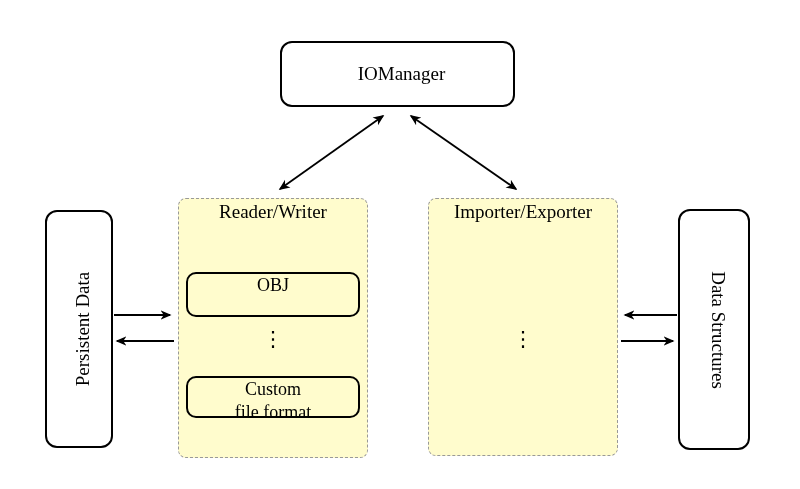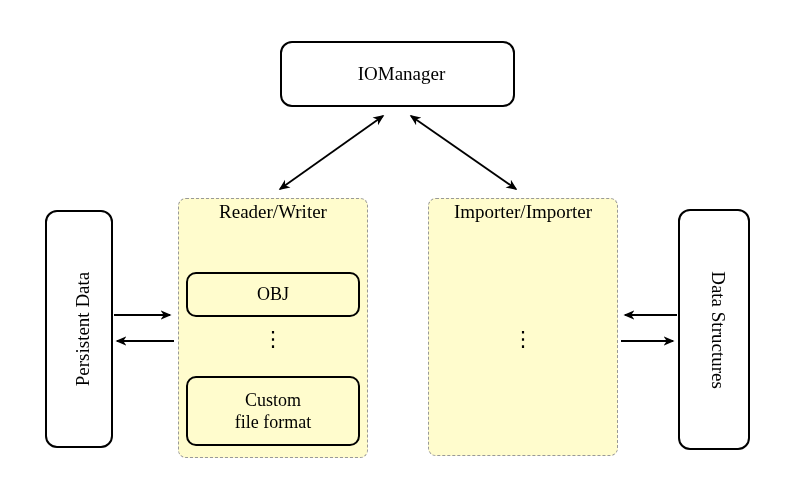--- a/index.html
+++ b/index.html
@@ -41,26 +41,26 @@
     padding-top: 1px;
   }
   .group-left  { left: 178px; top: 198px; width: 190px; height: 260px; }
   .group-right { left: 428px; top: 198px; width: 190px; height: 258px; }
   .group-title { text-align: center; font-size: 19px; line-height: 24px; }
 
   .item-box {
     position: absolute; left: 7px; width: 174px;
     border: 2.5px solid var(--line); border-radius: 10px;
     background: transparent;
-    display: flex; align-items: center; justify-content: center;
+    display: flex; justify-content: center;
     text-align: center; font-size: 18px; line-height: 1.25;
     white-space: pre-line;
   }
   .item-top { top: 73px; height: 45px; }
-  .item-bottom { top: 177px; height: 70px; }
+  .item-bottom { top: 177px; height: 42px; }
   .dots {
     position: absolute; left: 0; top: 130px; width: 100%;
     text-align: center; font-size: 21px; line-height: 1;
   }
 </style>
 </head>
 <body>
 
 <div class="canvas">
 
@@ -98,17 +98,17 @@
       <span>OBJ</span>
     </div>
     <div class="dots">⋮</div>
     <div class="item-box item-bottom">
       <span>Custom
 file format</span>
     </div>
   </div>
 
   <div class="group group-right">
-    <div class="group-title">Importer/Importer</div>
+    <div class="group-title">Importer/Exporter</div>
     <div class="dots">⋮</div>
   </div>
 
 </div>
 
 </body></html>

